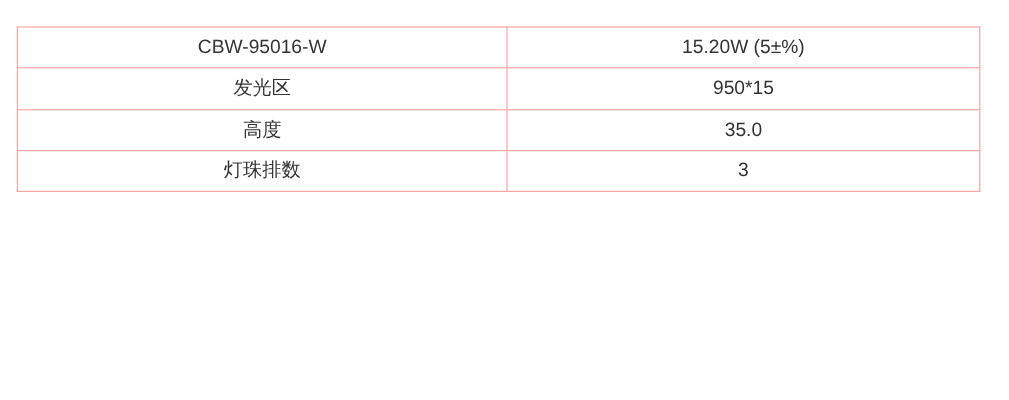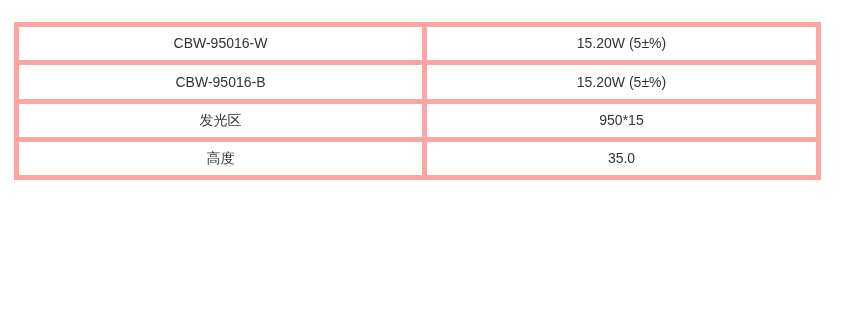--- a/index.html
+++ b/index.html
@@ -25,53 +25,53 @@
     border-collapse: collapse;
     table-layout: fixed;
     width: 802px;
     border: 1px solid #9a9a9a;
   }
 
   table.spec-table col.col-label { width: 408px; }
   table.spec-table col.col-value { width: 394px; }
 
   table.spec-table td {
-    border: 5px solid #fca5a5;
+    border: 1px solid #fca5a5;
     height: 33.3px;
     padding: 0 4px;
     text-align: center;
     vertical-align: middle;
     color: #333333;
-    font-size: 14px;
+    font-size: 16px;
     line-height: 1.2;
     white-space: nowrap;
     overflow: hidden;
   }
 </style>
 </head>
 <body>
 
 <div class="spec-table-wrap">
   <table class="spec-table">
     <colgroup>
       <col class="col-label">
       <col class="col-value">
     </colgroup>
     <tbody>
       <tr>
         <td>CBW-95016-W</td>
         <td>15.20W (5±%)</td>
       </tr>
       <tr>
-        <td>CBW-95016-B</td>
-        <td>15.20W (5±%)</td>
-      </tr>
-      <tr>
         <td>发光区</td>
         <td>950*15</td>
       </tr>
       <tr>
         <td>高度</td>
         <td>35.0</td>
       </tr>
+      <tr>
+        <td>灯珠排数</td>
+        <td>3</td>
+      </tr>
     </tbody>
   </table>
 </div>
 
 </body></html>

